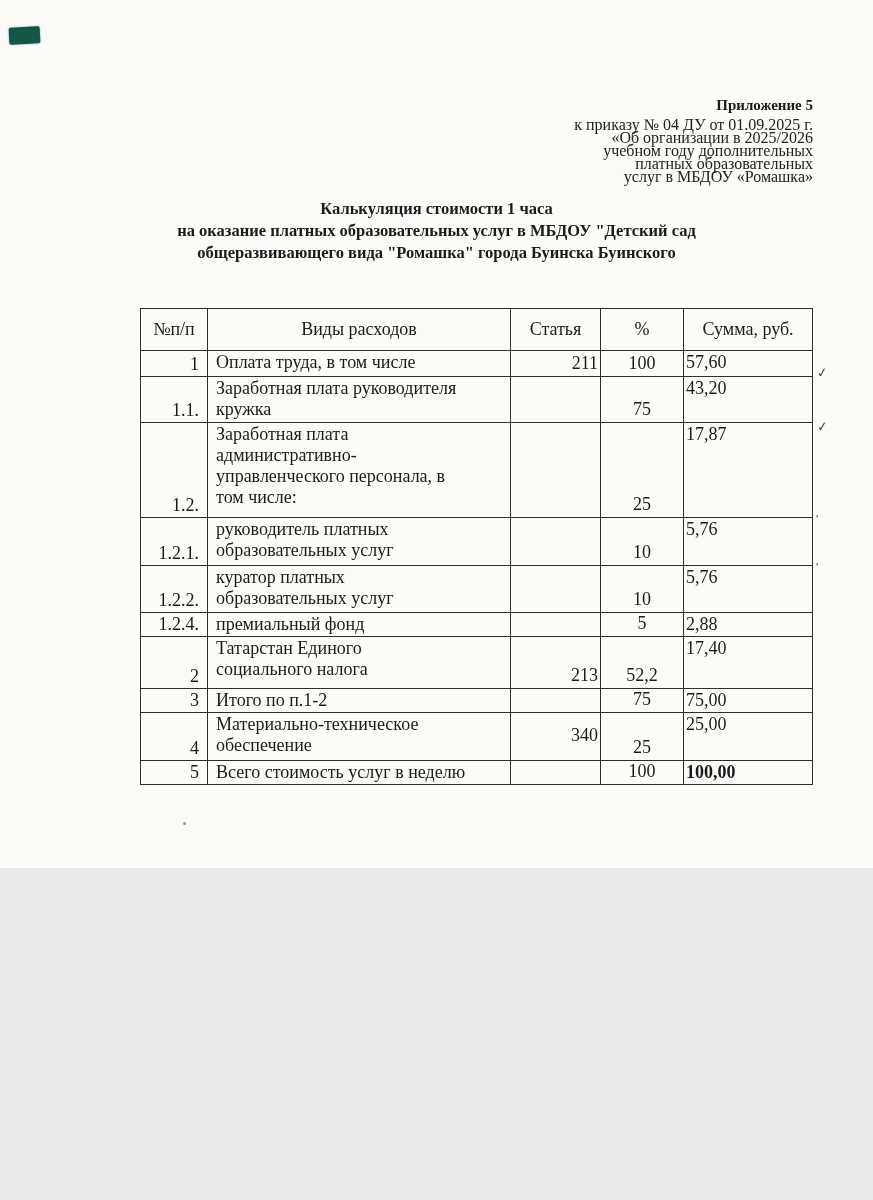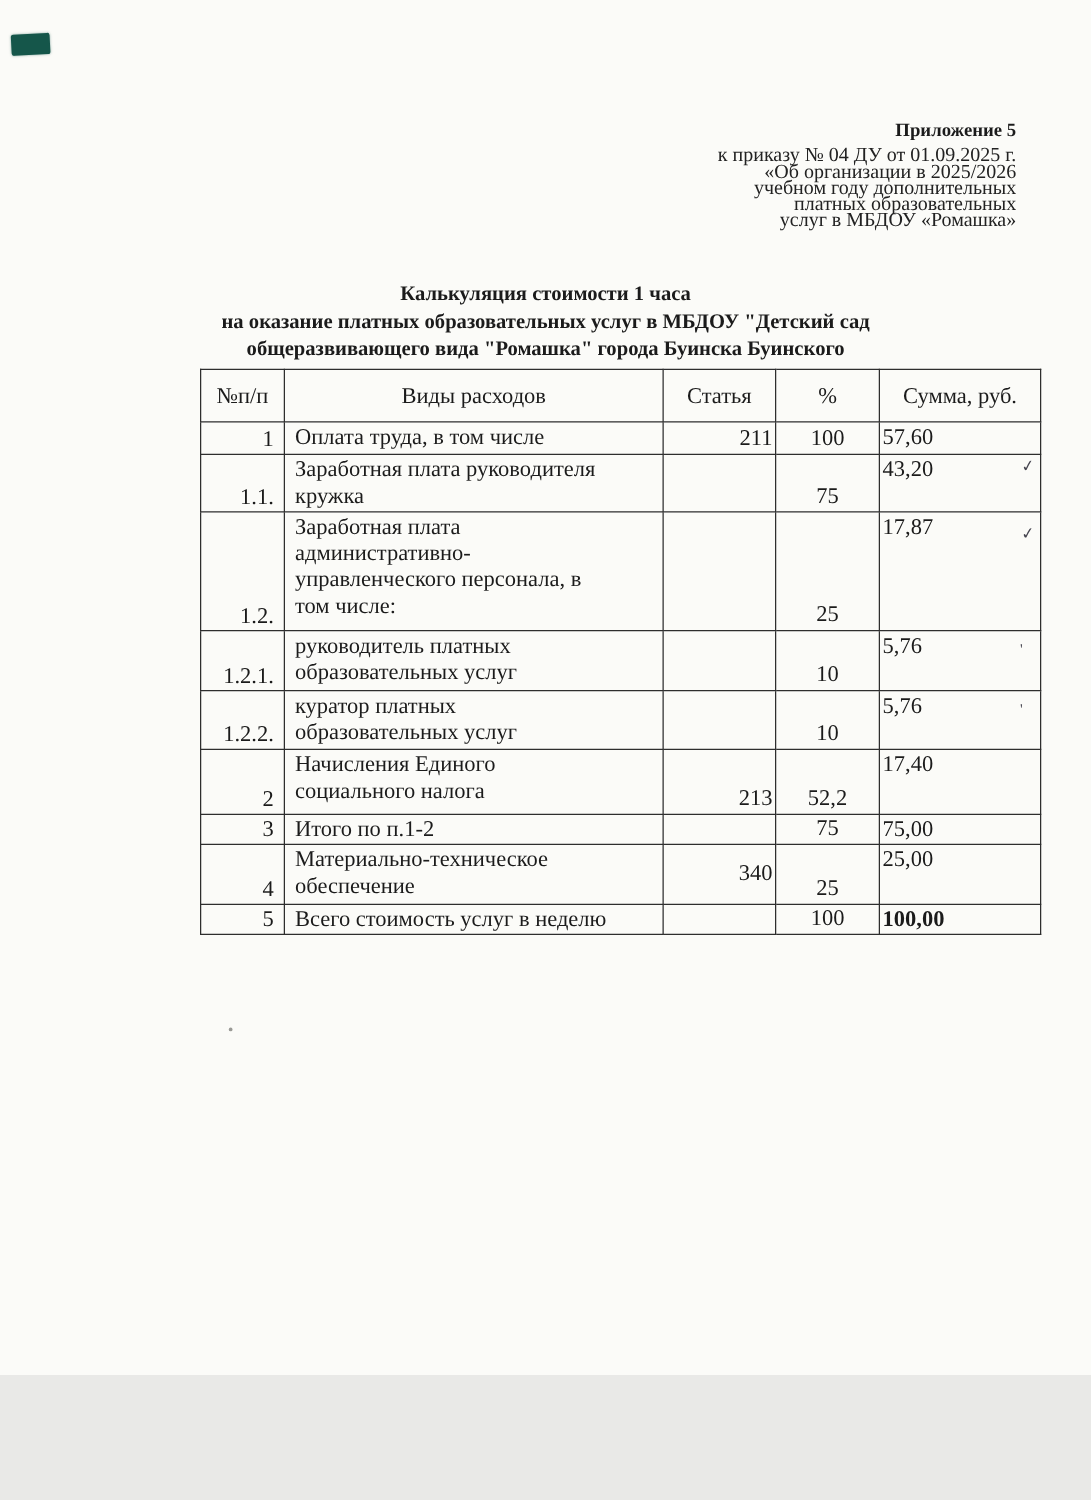--- a/index.html
+++ b/index.html
@@ -1,40 +1,40 @@
 <!DOCTYPE html>
 <html><head>
 <meta charset="utf-8">
 <style>
   * { margin:0; padding:0; box-sizing:border-box; }
   html,body { background:#e9e9e7; }
   .page {
-    position:relative; width:873px; height:1100px; margin:0 auto;
+    position:relative; width:873px; height:868px; margin:0 auto;
     background:#fbfbf8;
     font-family:"Liberation Serif", serif;
     color:#1b1b1b;
     overflow:hidden;
   }
   .corner-mark {
     position:absolute; left:9px; top:27px; width:31px; height:17px;
     background:#15564a; border-radius:2px; transform:rotate(-3deg);
     box-shadow:0 0 2px rgba(21,86,74,.55);
   }
   .appendix { position:absolute; top:97px; right:60px; text-align:right; }
   .appendix-title { font-weight:bold; font-size:15px; margin-bottom:4px; }
   .appendix-line { font-size:16px; line-height:13px; color:#222; }
 
   .title {
-    position:absolute; top:224px; left:40px; right:40px;
+    position:absolute; top:198px; left:40px; right:40px;
     text-align:center; font-weight:bold; font-size:16.5px; line-height:22px;
   }
 
   .calc-table {
-    position:absolute; top:295px; left:140px; width:672px;
-    border-collapse:collapse; table-layout:fixed; font-size:18px;margin-left:20px;
+    position:absolute; top:308px; left:140px; width:672px;
+    border-collapse:collapse; table-layout:fixed; font-size:18px;
   }
   .calc-table th, .calc-table td { border:1px solid #2e2e2e; }
   .calc-table thead tr { height:42px; }
   .calc-table th { font-weight:normal; text-align:center; vertical-align:middle; padding:2px; }
 
   .c-num  { text-align:right;  vertical-align:bottom; padding:0 8px 1px 2px; }
   .c-name { text-align:left;   vertical-align:top;    padding:1px 4px 1px 8px; white-space:pre-line; line-height:21px; }
   .c-art  { text-align:right;   vertical-align:bottom; padding:0 2px 2px 9px; }
   .c-pct  { text-align:center; vertical-align:bottom; padding:0 0 2px 0; }
   .c-sum  { text-align:left;  vertical-align:top;    padding:1px 12px 0 2px; }
@@ -135,23 +135,30 @@
         <td class="c-sum">5,76</td>
       </tr>
       <tr class="r4">
         <td class="c-num">1.2.2.</td>
         <td class="c-name">куратор платных
 образовательных услуг</td>
         <td class="c-art"></td>
         <td class="c-pct">10</td>
         <td class="c-sum">5,76</td>
       </tr>
+      <tr class="r5">
+        <td class="c-num">1.2.4.</td>
+        <td class="c-name">премиальный фонд</td>
+        <td class="c-art"></td>
+        <td class="c-pct">5</td>
+        <td class="c-sum">2,88</td>
+      </tr>
       <tr class="r6">
         <td class="c-num">2</td>
-        <td class="c-name">Начисления Единого
+        <td class="c-name">Татарстан Единого
 социального налога</td>
         <td class="c-art">213</td>
         <td class="c-pct">52,2</td>
         <td class="c-sum">17,40</td>
       </tr>
       <tr class="r7">
         <td class="c-num">3</td>
         <td class="c-name">Итого по п.1-2</td>
         <td class="c-art"></td>
         <td class="c-pct">75</td>

